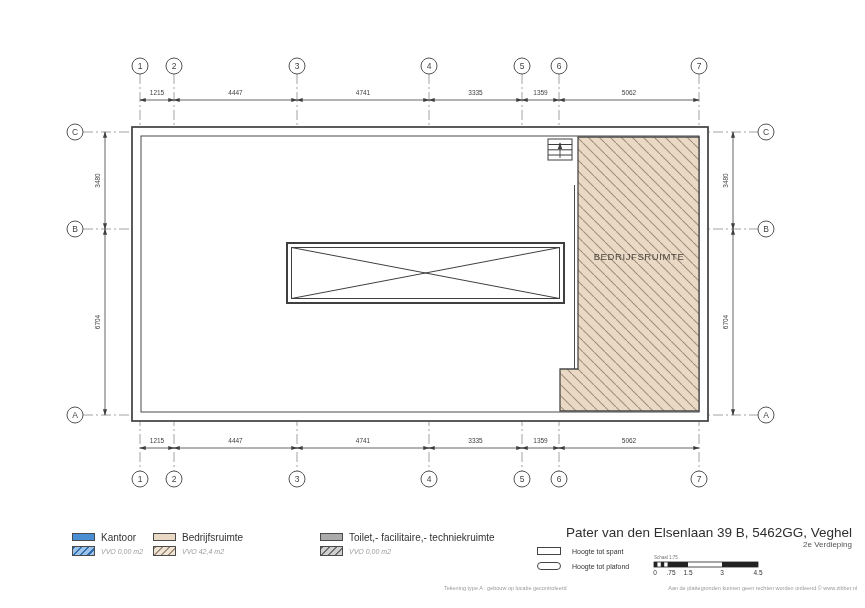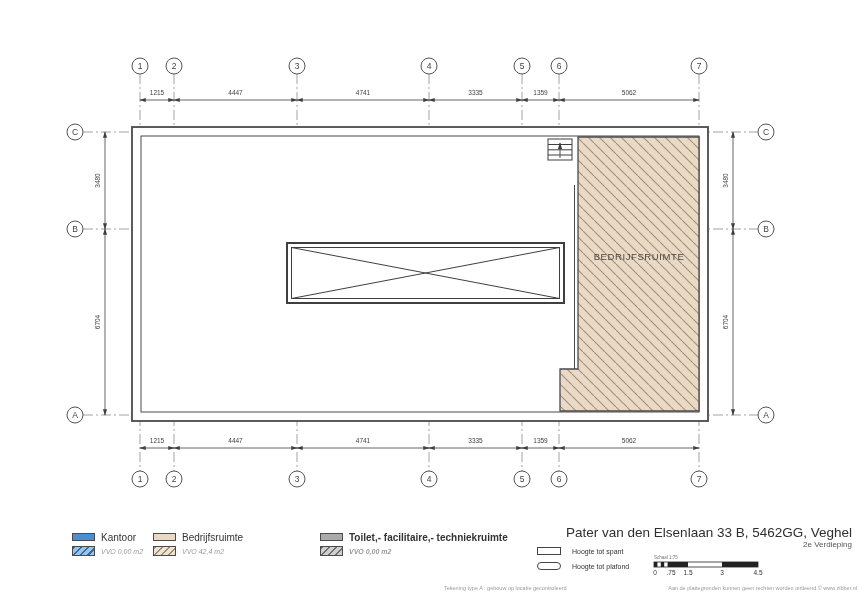--- a/index.html
+++ b/index.html
@@ -212,21 +212,21 @@
     <div class="leg-item" style="left:153px;">
       <div class="leg-row">
           <span class="sw sw-solid-1"></span>
           <span class="leg-label">Bedrijfsruimte</span>
         </div>
       <div class="leg-row">
           <span class="sw sw-hatch sw-hatch-1"></span>
           <span class="leg-vvo">VVO 42,4 m2</span>
         </div>
     </div>
-    <div class="leg-item" style="left:320px;font-weight:bold;">
+    <div class="leg-item" style="left:320px;">
       <div class="leg-row">
           <span class="sw sw-solid-3"></span>
           <span class="leg-label">Toilet,- facilitaire,- techniekruimte</span>
         </div>
       <div class="leg-row">
           <span class="sw sw-hatch sw-hatch-3"></span>
           <span class="leg-vvo">VVO 0,00 m2</span>
         </div>
     </div>
   </div>
@@ -236,21 +236,21 @@
         <span class="hshape"></span>
         <span class="hsym-label">Hoogte tot spant</span>
       </div>
     <div class="hsym-row">
         <span class="hshape stadium"></span>
         <span class="hsym-label">Hoogte tot plafond</span>
       </div>
   </div>
 
   <div class="titleblock">
-    <div class="title-address">Pater van den Elsenlaan 33 B, 5462GG, Veghel</div>
+    <div class="title-address">Pater van den Elsenlaan 39 B, 5462GG, Veghel</div>
     <div class="title-floor">2e Verdieping</div>
   </div>
 
   <div class="scalebar">
     <svg width="120" height="26" viewBox="0 0 120 26">
       <text x="4" y="6" font-size="4.5" fill="#777">Schaal 1:75</text>
       <g>
         <rect x="4" y="9" width="104" height="5" fill="#fff" stroke="#222" stroke-width="0.8"></rect>
         <rect x="4" y="9" width="3.4" height="5" fill="#222"></rect>
         <rect x="10.8" y="9" width="3.4" height="5" fill="#222"></rect>

